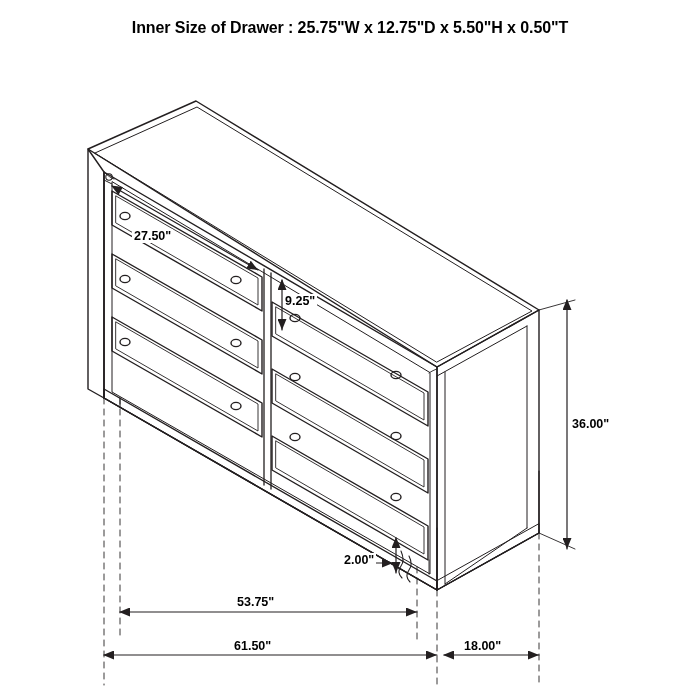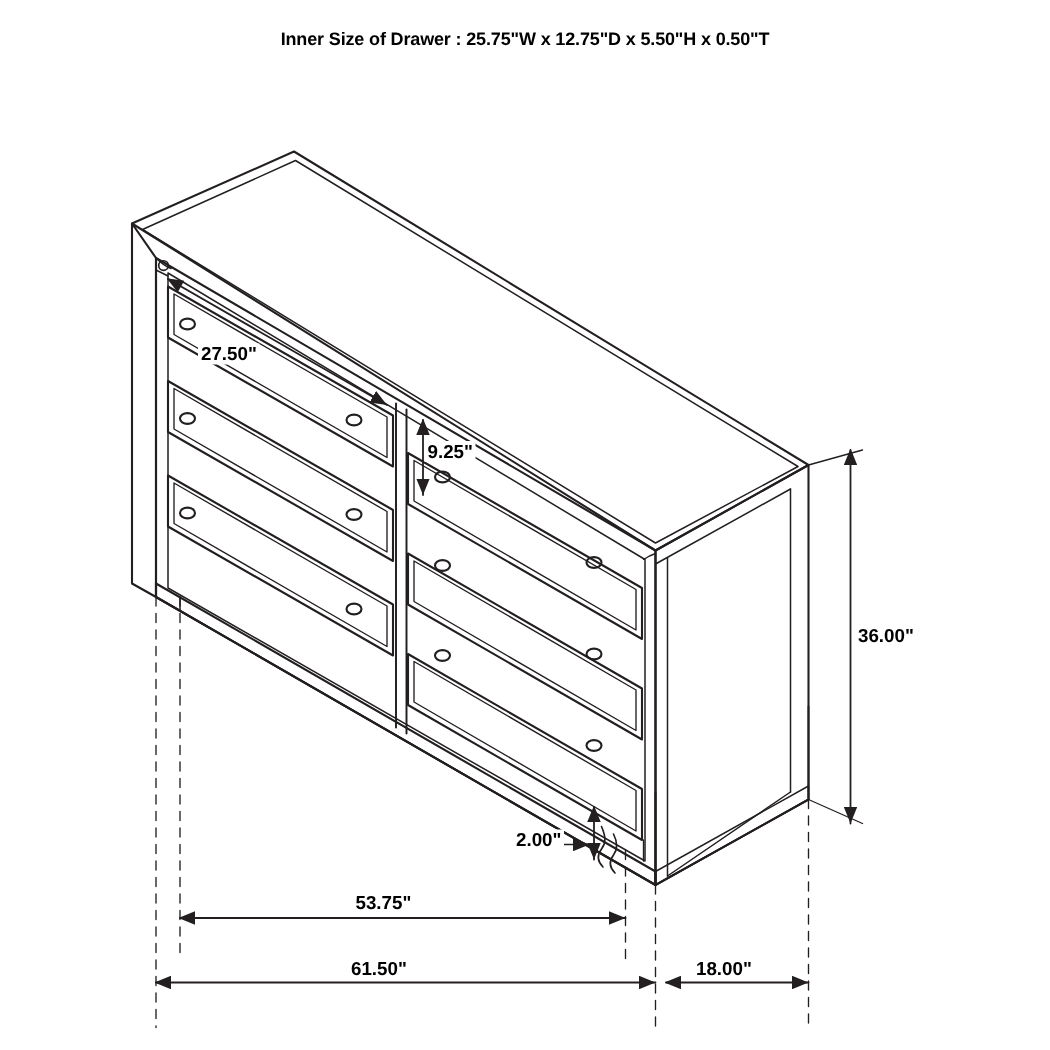--- a/index.html
+++ b/index.html
@@ -14,21 +14,21 @@
     background: #ffffff;
     font-family: "Liberation Sans", sans-serif;
     overflow: hidden;
   }
   #title {
     position: absolute;
     top: 19px;
     left: 0;
     width: 700px;
     text-align: center;
-    font-size: 12px;
+    font-size: 16px;
     font-weight: bold;
     color: #000000;
     letter-spacing: -0.1px;
   }
   svg.diagram {
     position: absolute;
     top: 0;
     left: 0;
     width: 700px;
     height: 700px;

